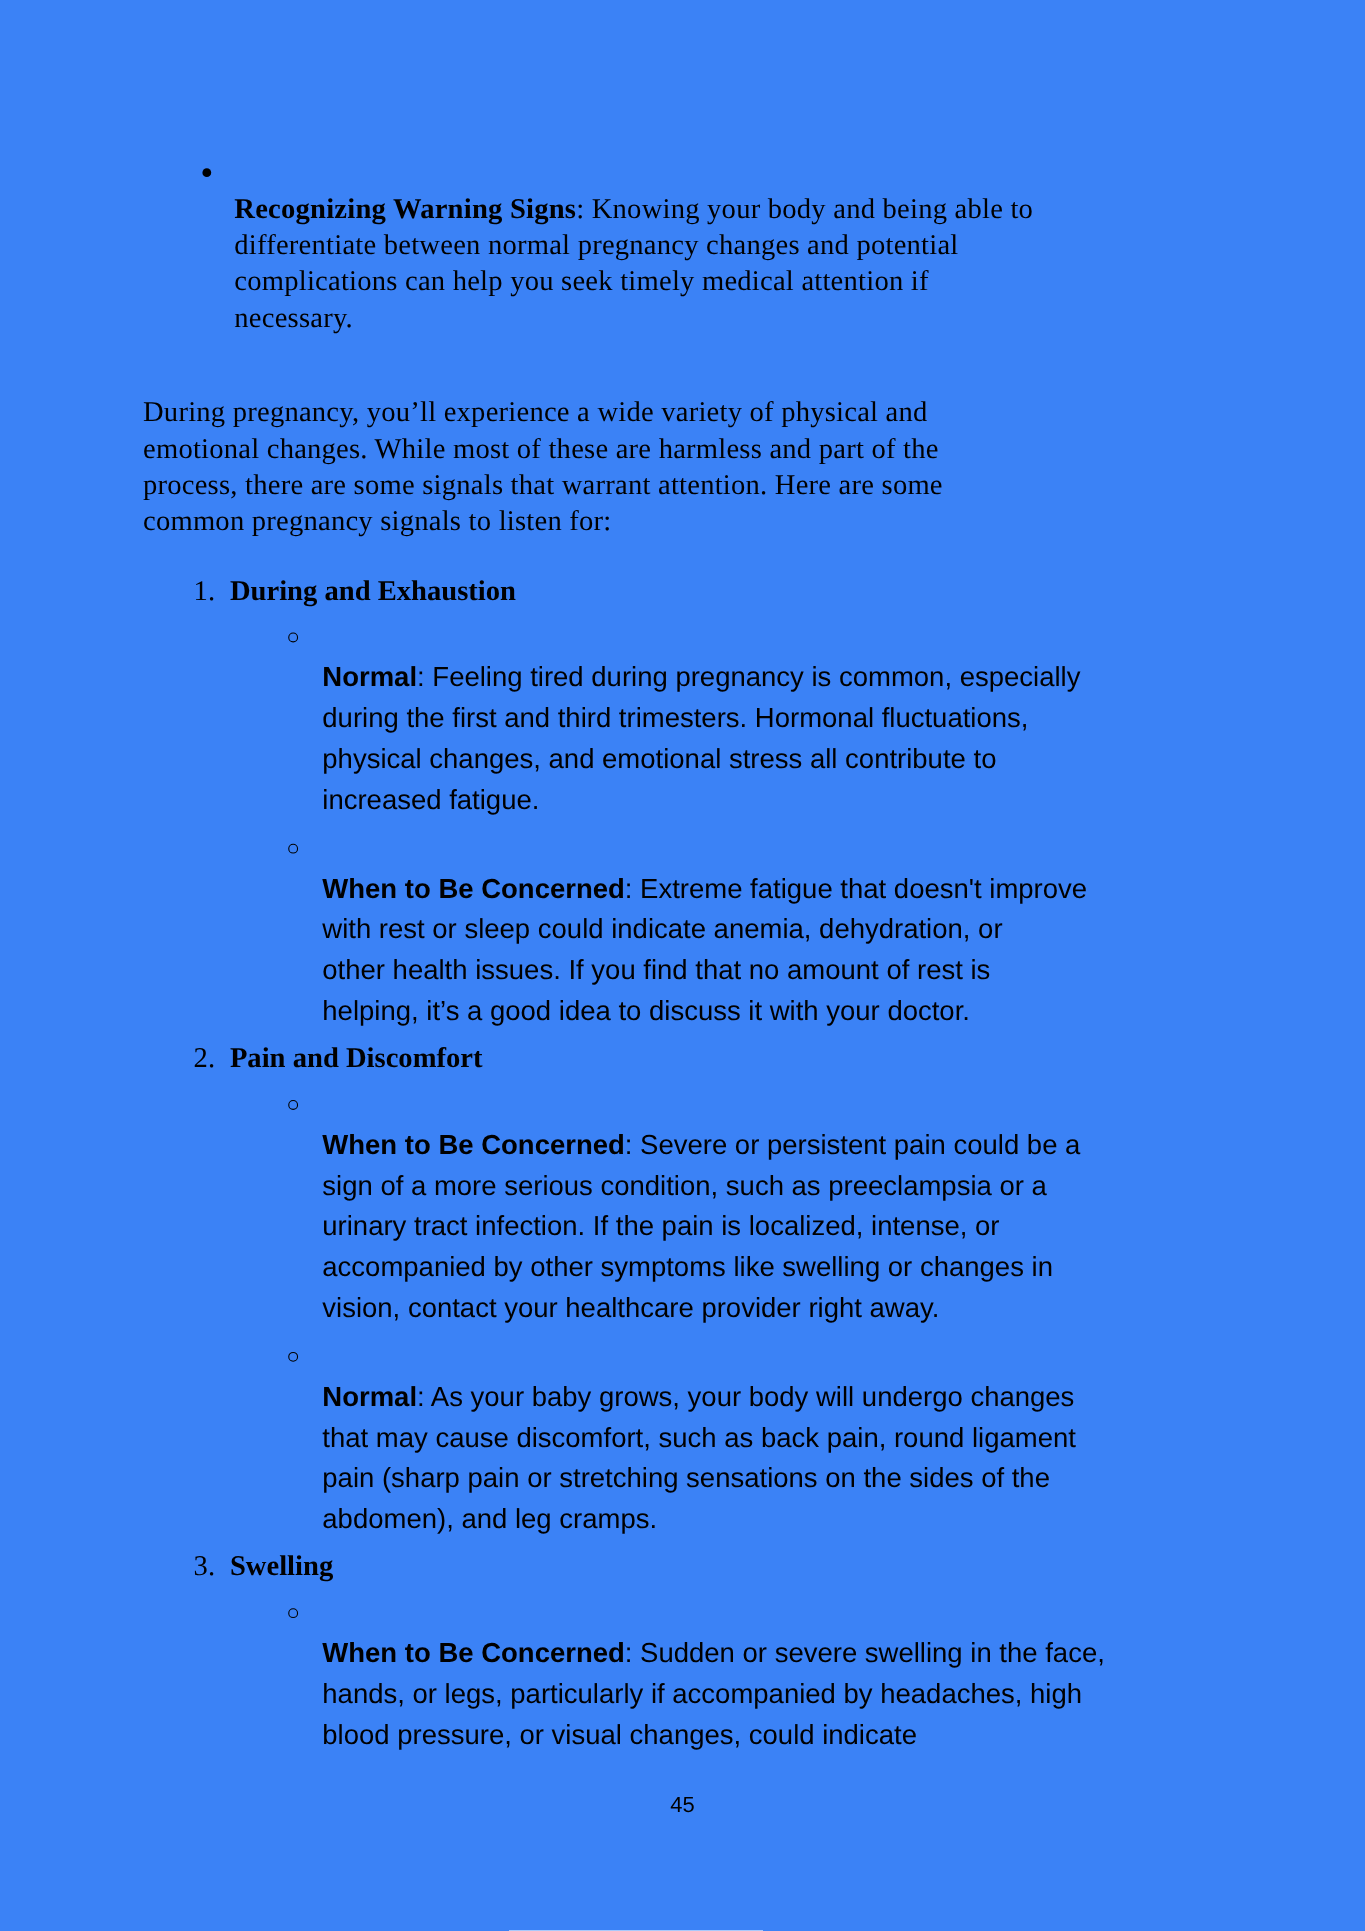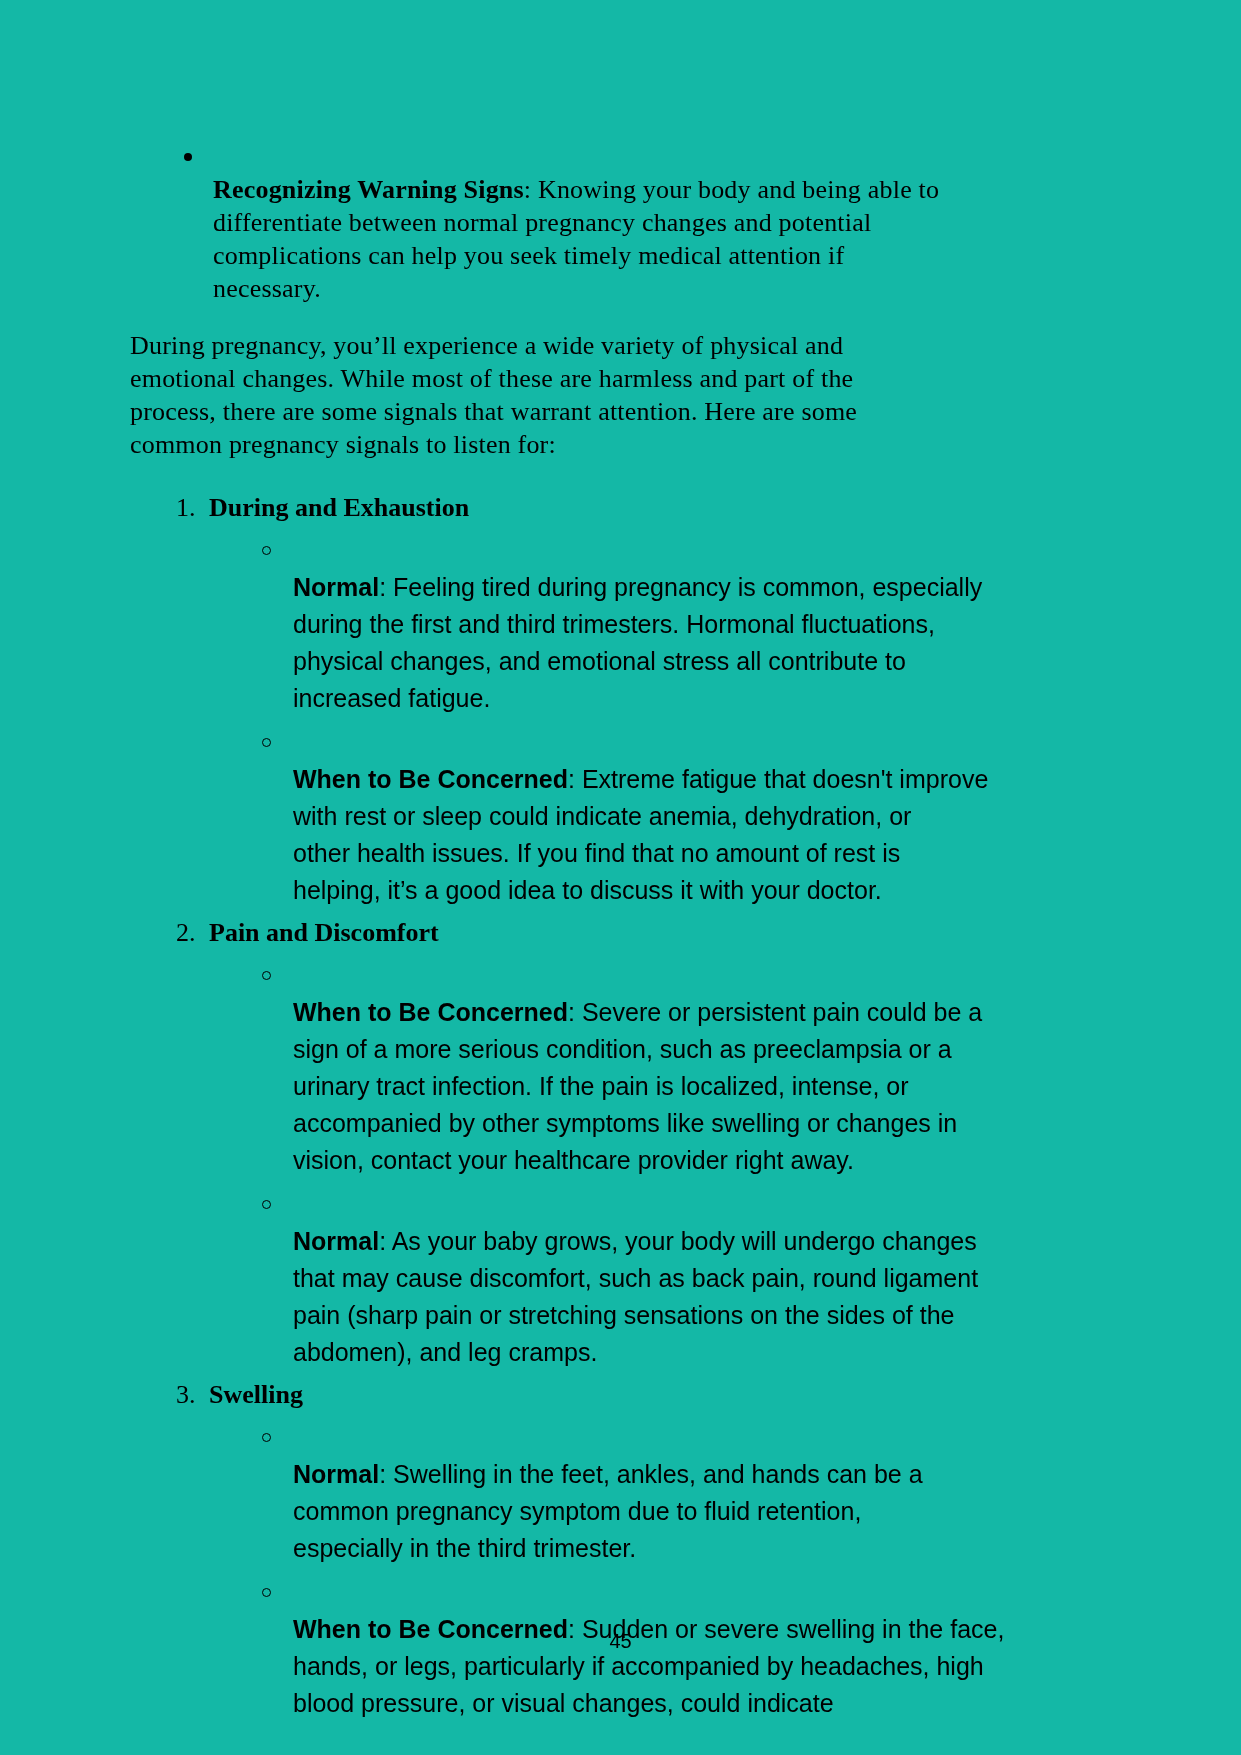--- a/index.html
+++ b/index.html
@@ -5,21 +5,21 @@
   html, body {
     margin: 0;
     padding: 0;
     background: #ffffff;
     color: #000000;
   }
   .page {
     position: relative;
     width: 1241px;
     height: 1755px;
-    background: #14b8a6;
+    background: #3b82f6;
     box-sizing: border-box;
     padding-top: 140px;
     overflow: hidden;
     font-family: "Liberation Serif", "DejaVu Serif", serif;
   }
 
   
   .bullet-item {
     position: relative;
     margin-left: 213px;
@@ -44,21 +44,21 @@
   h1.section-heading {
     margin: 49px 0 0 130px;
     font-family: "Liberation Serif", "DejaVu Serif", serif;
     font-weight: bold;
     font-size: 34px;
     line-height: 44px;
   }
 
   
   p.intro {
-    margin: 24px 0 0 130px;
+    margin: 53px 0 0 130px;
     width: 930px;
     font-size: 26px;
     line-height: 33px;
     white-space: pre-line;
     letter-spacing: 0.2px;
   }
 
   
   ol.signals {
     list-style: none;
@@ -172,25 +172,20 @@
 pain (sharp pain or stretching sensations on the sides of the
 abdomen), and leg cramps.</span>
         </li>
       </ul>
     </li>
 
     <li class="signal">
       <span class="num">3.</span><span class="title">Swelling</span>
       <ul class="points">
         <li class="point">
-          <span class="ring-marker"></span><b>Normal</b><span>: Swelling in the feet, ankles, and hands can be a
-common pregnancy symptom due to fluid retention,
-especially in the third trimester.</span>
-        </li>
-        <li class="point">
           <span class="ring-marker"></span><b>When to Be Concerned</b><span>: Sudden or severe swelling in the face,
 hands, or legs, particularly if accompanied by headaches, high
 blood pressure, or visual changes, could indicate</span>
         </li>
       </ul>
     </li>
 
   </ol>
 
   <div class="page-number">45</div>

